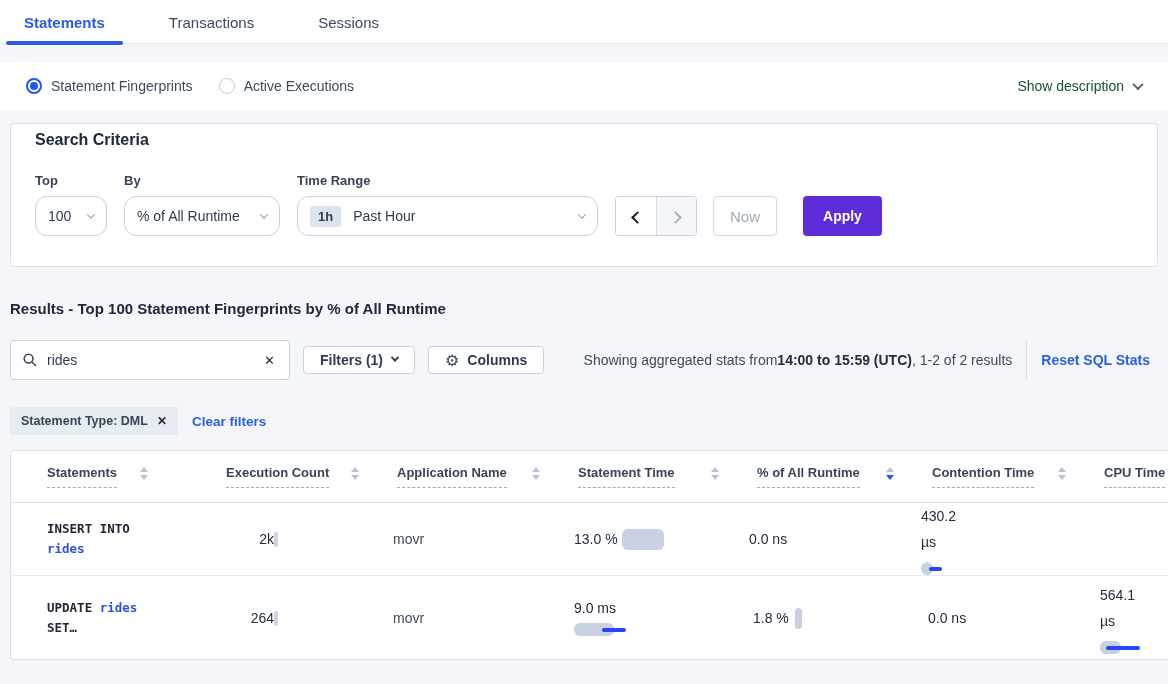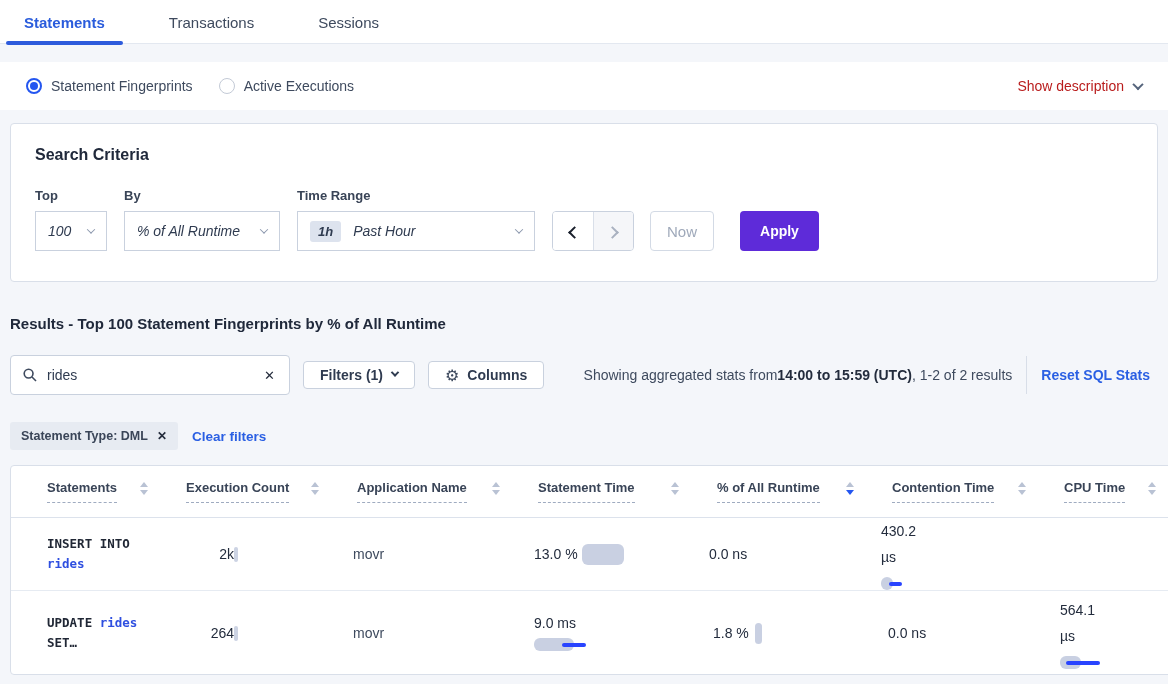--- a/index.html
+++ b/index.html
@@ -27,40 +27,40 @@
   
   .modebar { background:#fff; height:48px; margin-top:18px; display:flex;
              align-items:center; padding:0 26px; }
   .radio-group { display:flex; align-items:center; margin-right:26px; }
   .radio { width:16px; height:16px; border-radius:50%; margin-right:9px; flex:none; }
   .radio.on { border:2px solid #2456f0; background:#fff; position:relative; }
   .radio.on::after { content:""; position:absolute; inset:2px; border-radius:50%;
                      background:#2456f0; }
   .radio.off { border:1px solid #c3cad6; background:#fff; }
   .spacer { flex:1; }
-  .showdesc { display:flex; align-items:center; cursor:pointer; color:#b91c1c; }
+  .showdesc { display:flex; align-items:center; cursor:pointer; color:#14532d; }
 
   
   .chev { width:8px; height:8px; border-right:2px solid #55647c; border-bottom:2px solid #55647c;
           transform:rotate(45deg) translate(-1px,-1px); display:inline-block; margin-left:10px; }
   .chev.sm { width:6px; height:6px; border-width:1.6px; border-color:#8b97ad; }
 
   
   .card { background:#fff; border:1px solid var(--border); border-radius:4px; }
-  .criteria { margin:13px 10px 0; padding:22px 24px 30px; }
+  .criteria { margin:13px 10px 0; padding:7px 24px 30px; }
   .criteria-title { font-size:16px; font-weight:bold; color:#20293b; }
   .form-row { display:flex; align-items:flex-end; margin-top:24px; }
   .fgroup { margin-right:17px; }
   .flabel { font-size:13px; font-weight:bold; color:#394457; margin-bottom:8px; }
-  .select { height:40px; border:1px solid #c9d1de; border-radius:0; background:#fff;
+  .select { height:40px; border:1px solid #c9d1de; border-radius:12px; background:#fff;
             display:flex; align-items:center; padding:0 12px; cursor:pointer; font-size:14px;
-            color:#2f3b50; justify-content:space-between;font-style:italic; }
+            color:#2f3b50; justify-content:space-between; }
   .sel-top { width:72px; }
   .sel-by { width:156px; }
-  .sel-range { width:238px; justify-content:center; }
+  .sel-range { width:301px; justify-content:center; }
   .range-badge { background:#dde3ee; color:#2f3b50; font-weight:bold; font-size:13px;
                  border-radius:3px; padding:3px 8px; margin-right:12px; }
   .range-label { flex:1; }
   .arrow-pair { display:flex; margin-right:16px; border:1px solid #c9d1de; border-radius:4px;
                 overflow:hidden; height:40px; }
   .arrow-btn { width:40px; height:40px; display:flex; align-items:center; justify-content:center;
                background:#fff; cursor:pointer; }
   .arrow-btn + .arrow-btn { border-left:1px solid #d9dfe9; }
   .arrow-btn.disabled { background:#f5f6f9; cursor:default; }
   .chev-left { width:9px; height:9px; border-left:2.5px solid #191f2b; border-bottom:2.5px solid #191f2b;
@@ -94,21 +94,21 @@
   .pill { background:#e7ebf2; border-radius:3px; padding:7px 11px; font-size:12.5px; font-weight:bold;
           color:#3a4558; display:flex; align-items:center; }
   .pill .x { margin-left:9px; cursor:pointer; font-weight:bold; font-size:12px; color:#242c3c; }
   .clear-filters { color:#2a5fe3; font-weight:bold; font-size:13.5px; margin-left:14px; cursor:pointer; }
 
   
   .table-wrap { margin:15px 0 0 10px; width:1260px; height:210px; overflow:hidden; }
   .tbl { background:#fff; border:1px solid var(--border); border-radius:4px; width:100%; height:100%; }
   .trow { display:flex; padding-left:36px; align-items:center; }
   .thead { height:52px; border-bottom:1px solid #dce2ec; align-items:center; }
-  .c1{width:129px;} .c2{width:171px;} .c3{width:181px;} .c4{width:179px;}
+  .c1{width:129px;} .c2{width:171px;margin-left:40px;} .c3{width:181px;} .c4{width:179px;}
   .c5{width:175px;} .c6{width:172px;} .c7{width:130px;}
   .cell { padding-left:10px; flex:none; }
   .c1.cell { padding-left:0; }
   .hcell { display:flex; align-items:center; justify-content:space-between; padding-right:28px; }
   .hlabel { font-size:13px; font-weight:bold; color:#394457; border-bottom:1px dashed #9fabc0;
             padding-bottom:7px; cursor:pointer; }
   .sort { display:flex; flex-direction:column; align-items:center; cursor:pointer; margin-top:-6px; }
   .tri-up { width:0; height:0; border-left:4px solid transparent; border-right:4px solid transparent;
             border-bottom:5px solid #b9c2d4; margin-bottom:3px; }
   .tri-down { width:0; height:0; border-left:4px solid transparent; border-right:4px solid transparent;

